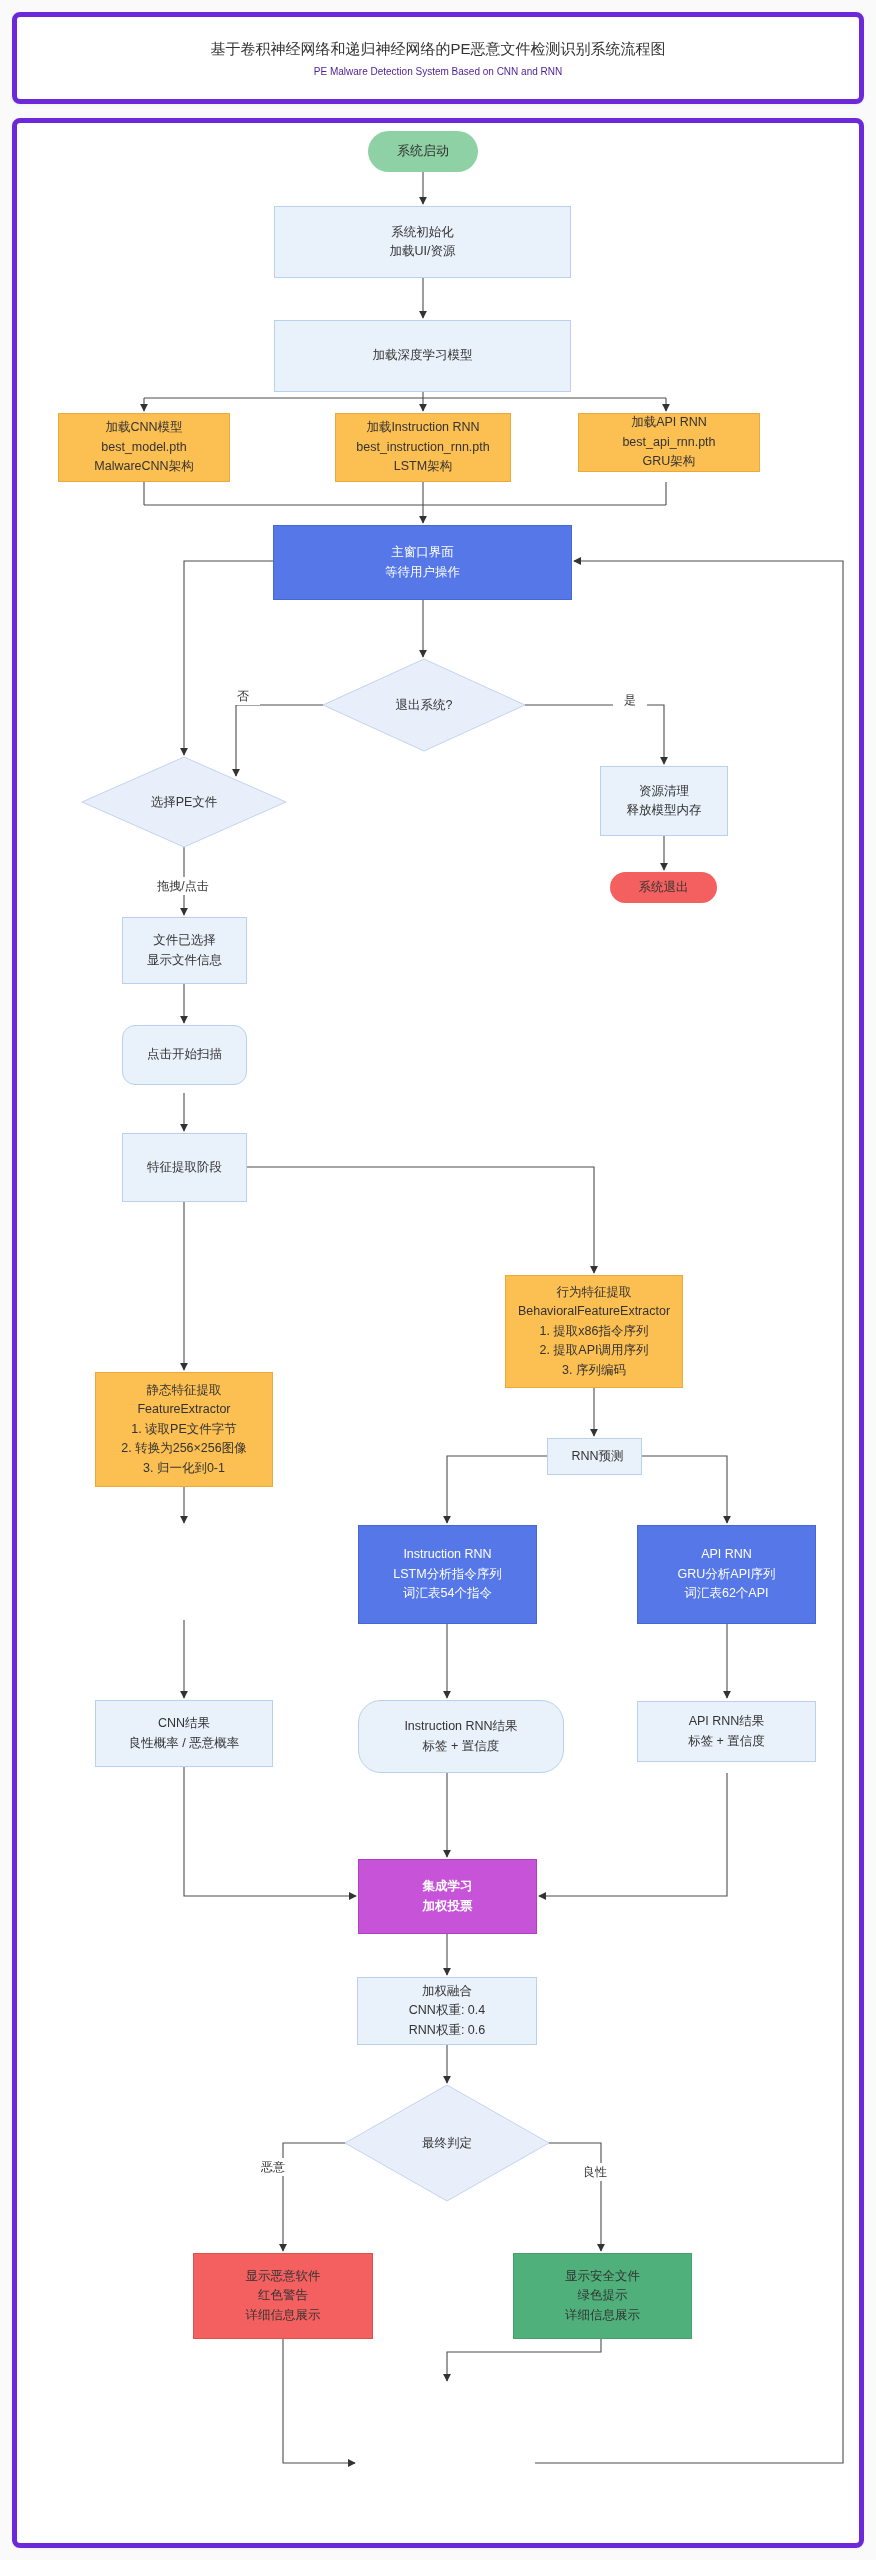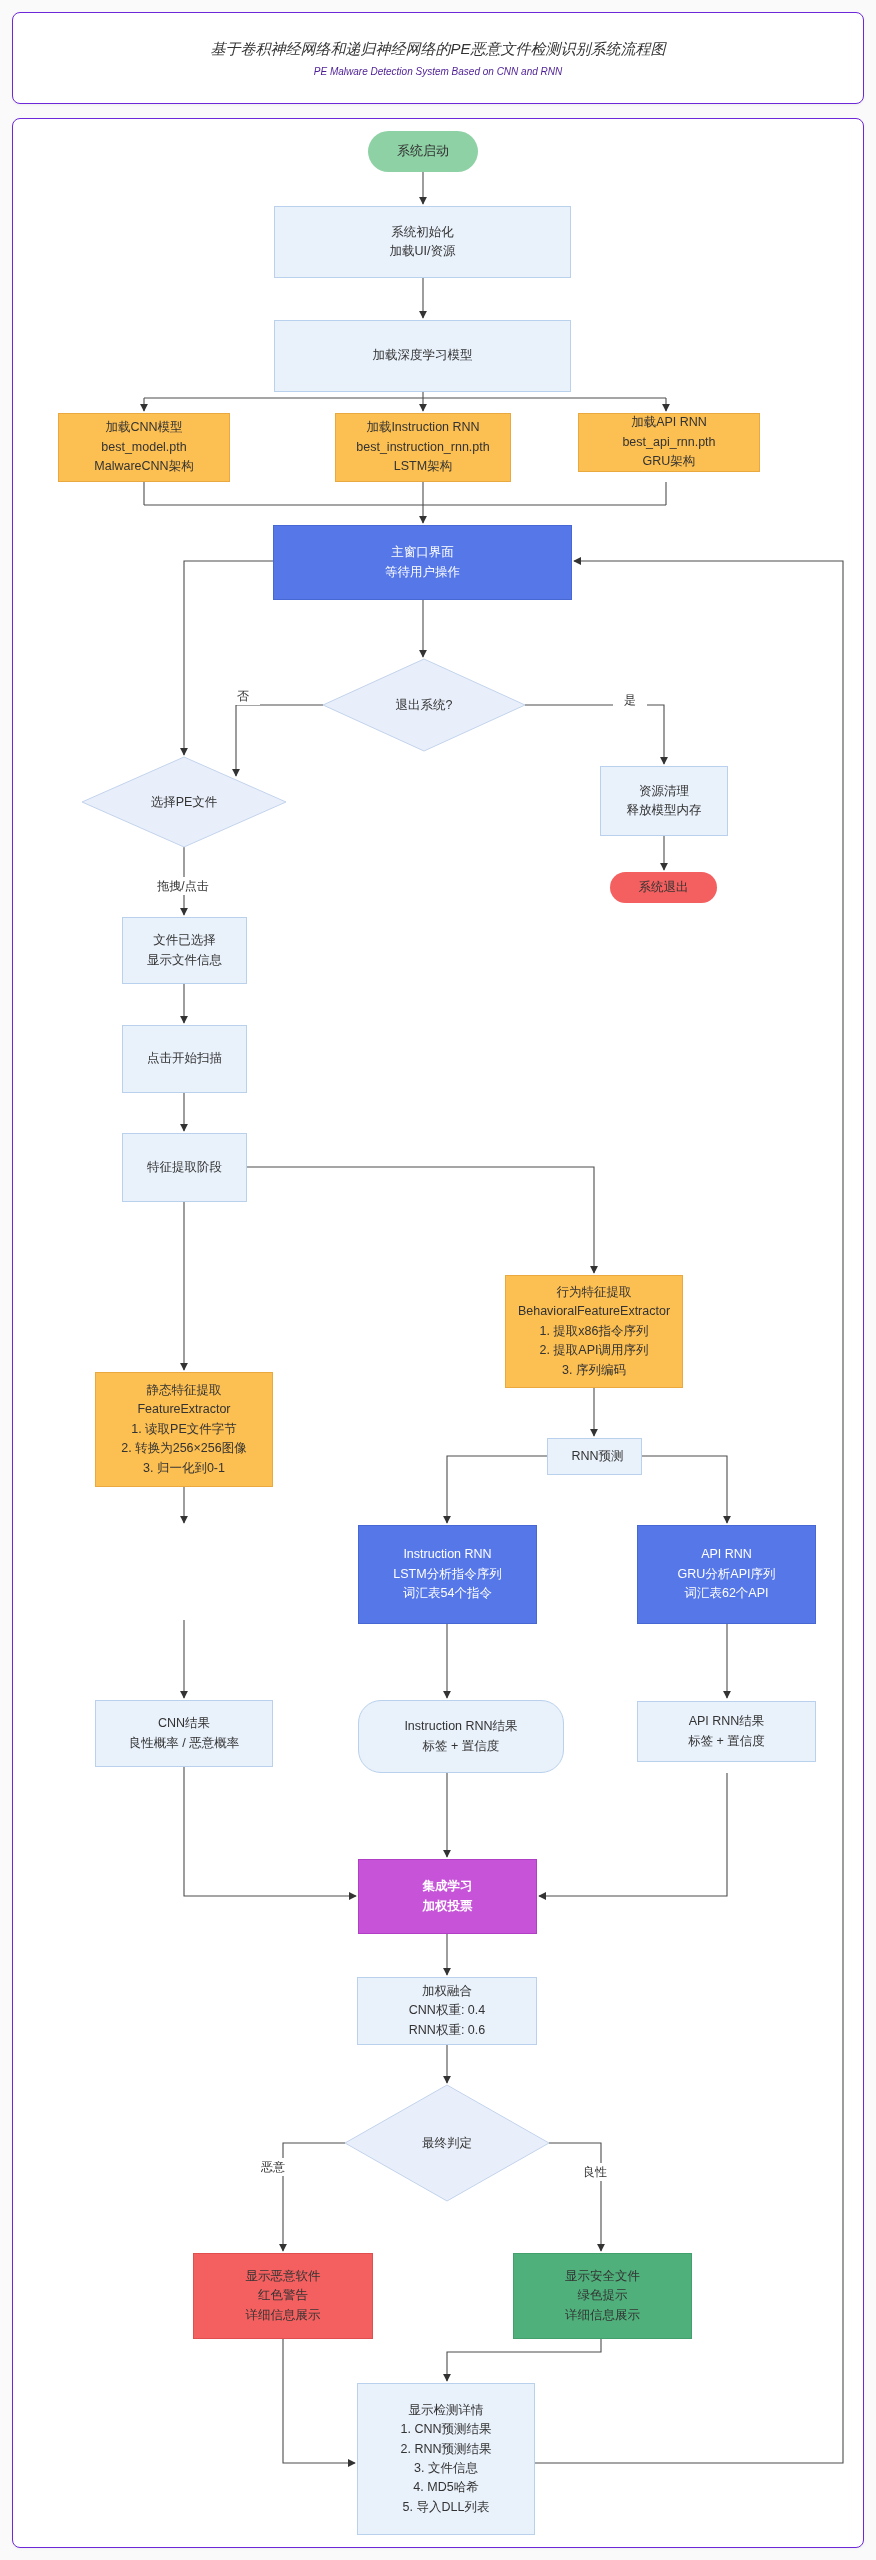--- a/index.html
+++ b/index.html
@@ -1,19 +1,19 @@
 <!DOCTYPE html>
 <html><head>
 <meta charset="utf-8">
 <style>
   html,body{margin:0;padding:0;background:#fafafa;}
   .page{position:relative;width:876px;height:2560px;background:#fafafa;overflow:hidden;
         font-family:"Liberation Sans","DejaVu Sans",sans-serif;}
-  .card{position:absolute;left:12px;width:852px;background:#ffffff;border:1px solid #6d28d9;
-        border-radius:8px;box-shadow:0 1px 3px rgba(0,0,0,.05);box-sizing:border-box;font-style:italic;}
+  .card{position:absolute;left:12px;width:852px;background:#ffffff;border:5px solid #6d28d9;
+        border-radius:8px;box-shadow:0 1px 3px rgba(0,0,0,.05);box-sizing:border-box;}
   .title-card{top:12px;height:92px;display:flex;flex-direction:column;align-items:center;
         justify-content:center;gap:7px;}
   .title-zh{font-size:15px;color:#333;}
   .title-en{font-size:10px;color:#4c1d95;}
   .flow-card{top:118px;height:2430px;}
   svg.wires{position:absolute;left:0;top:0;pointer-events:none;}
   .node{position:absolute;box-sizing:border-box;display:flex;align-items:center;justify-content:center;
         text-align:center;white-space:pre-line;font-size:12.5px;line-height:1.55;color:#333;
         border:1px solid transparent;}
   .n-light{background:#e9f1fb;border-color:#b9d1ec;}
@@ -123,21 +123,21 @@
   <div class="dlabel" style="left:82px;top:757px;width:204px;height:90px;">选择PE文件</div>
 
   <div class="node n-light" style="left:600px;top:766px;width:128px;height:70px;">资源清理
 释放模型内存</div>
 
   <div class="node n-pill-red" style="left:610px;top:872px;width:107px;height:31px;">系统退出</div>
 
   <div class="node n-light" style="left:122px;top:917px;width:125px;height:67px;">文件已选择
 显示文件信息</div>
 
-  <div class="node n-light" style="left:122px;top:1025px;width:125px;height:68px;">点击开始扫描</div>
+  <div class="node n-light" style="left:122px;top:1025px;width:125px;height:60px;border-radius:13px;">点击开始扫描</div>
 
   <div class="node n-light" style="left:122px;top:1133px;width:125px;height:69px;">特征提取阶段</div>
 
   <div class="node n-orange" style="left:505px;top:1275px;width:178px;height:113px;">行为特征提取
 BehavioralFeatureExtractor
 1. 提取x86指令序列
 2. 提取API调用序列
 3. 序列编码</div>
 
   <div class="node n-orange" style="left:95px;top:1372px;width:178px;height:115px;">静态特征提取
@@ -176,26 +176,20 @@
   <div class="dlabel" style="left:345px;top:2085px;width:204px;height:116px;">最终判定</div>
 
   <div class="node n-red" style="left:193px;top:2253px;width:180px;height:86px;">显示恶意软件
 红色警告
 详细信息展示</div>
 
   <div class="node n-greenbox" style="left:513px;top:2253px;width:179px;height:86px;">显示安全文件
 绿色提示
 详细信息展示</div>
 
-  <div class="node n-light" style="left:357px;top:2383px;width:178px;height:152px;">显示检测详情
-1. CNN预测结果
-2. RNN预测结果
-3. 文件信息
-4. MD5哈希
-5. 导入DLL列表</div>
 
   <div class="elabel" style="left:226px;top:687px;width:30px;height:18px;">否</div>
   <div class="elabel" style="left:613px;top:691px;width:30px;height:18px;">是</div>
   <div class="elabel" style="left:141px;top:877px;width:80px;height:18px;">拖拽/点击</div>
   <div class="elabel" style="left:241px;top:2158px;width:60px;height:18px;">恶意</div>
   <div class="elabel" style="left:563px;top:2163px;width:60px;height:18px;">良性</div>
 
 </div>
 
 </body></html>

